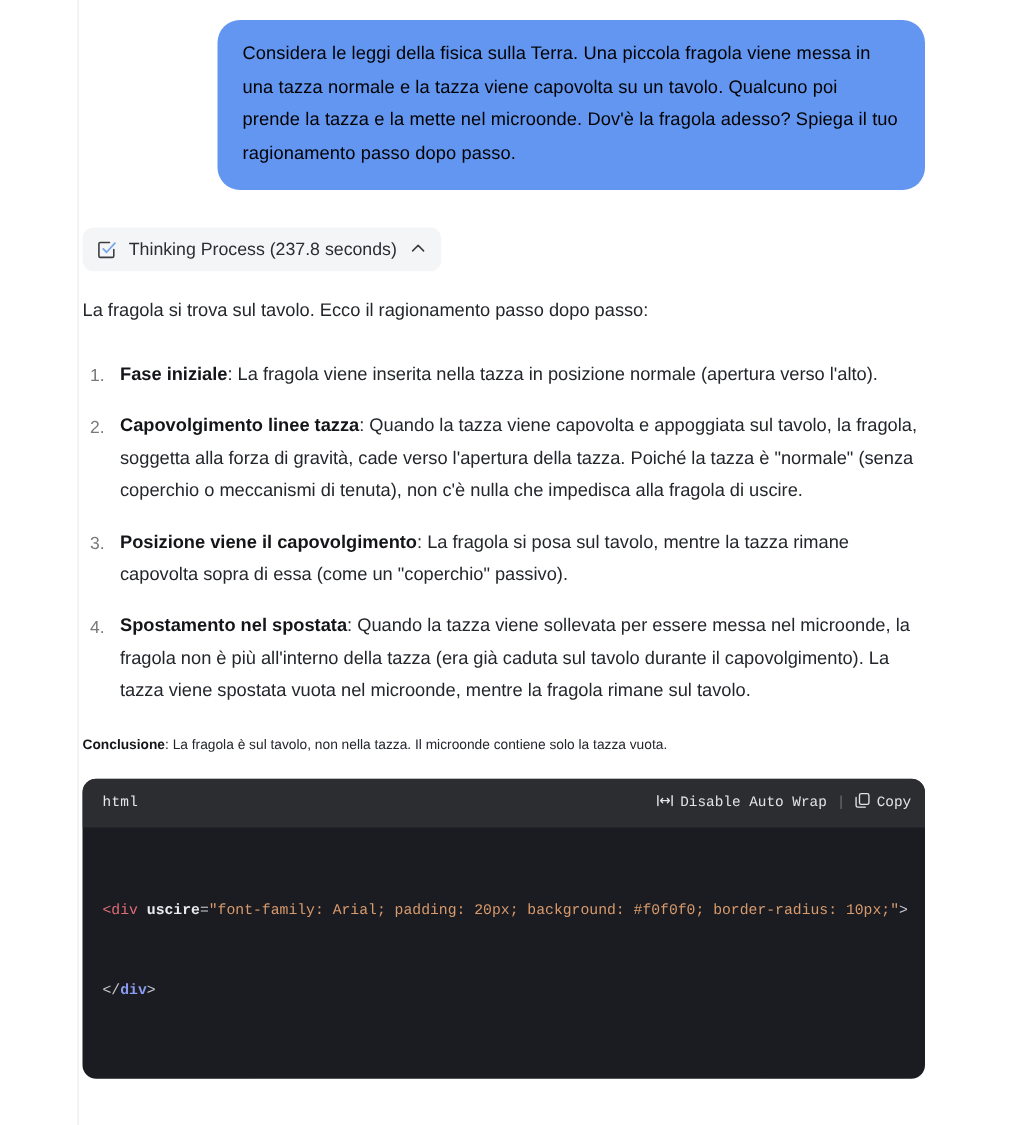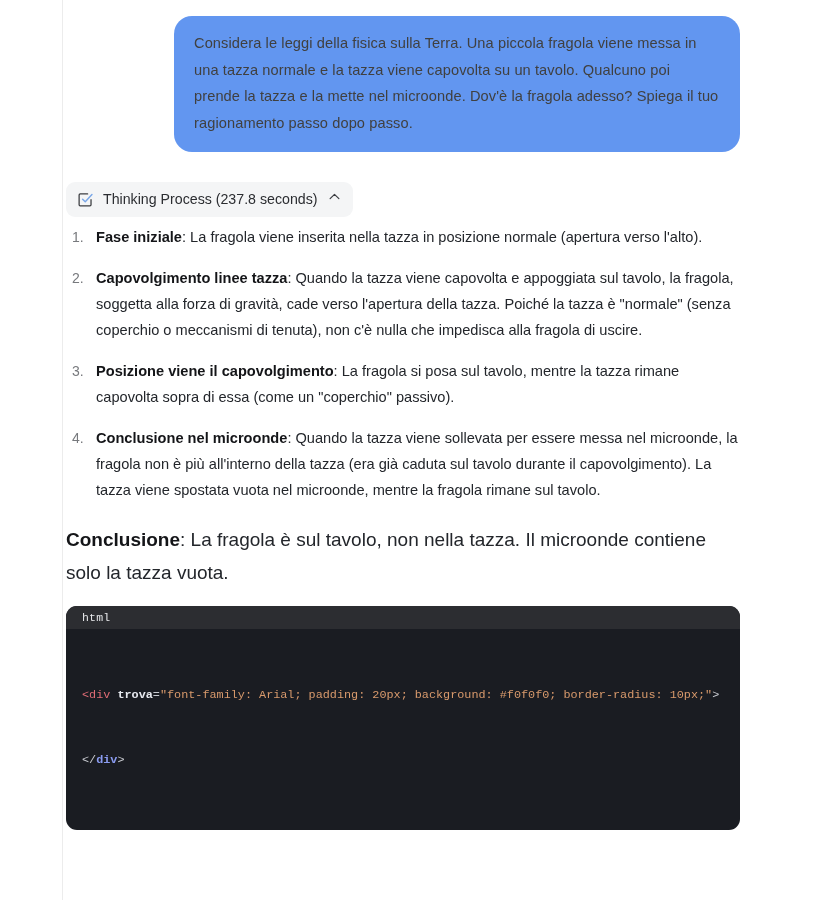--- a/index.html
+++ b/index.html
@@ -35,36 +35,37 @@
   }
 
   
   .user-row {
     display: flex;
     justify-content: flex-end;
     padding: 16px 86px 0 0;
   }
   .user-bubble {
     background: #6296f0;
-    color: #404040;
+    color: #000000;
     border-radius: 18px;
     padding: 14px 20px 16px 20px;
     max-width: 566px;
     font-size: 14.6px;
     line-height: 1.82;
     letter-spacing: 0.1px;
   }
 
   
   .assistant {
     padding: 0 86px 0 66px;
   }
 
   .thinking-chip {
     display: inline-flex;
+    align-items: center;
     gap: 9px;
     background: #f4f5f6;
     border-radius: 9px;
     padding: 9px 13px 9px 11px;
     margin: 30px 0 0 0;
     font-size: 14.2px;
     color: #2b2d31;
     cursor: pointer;
     user-select: none;
   }
@@ -77,21 +78,21 @@
   .icon-check-square { display:block; }
 
   .intro {
     margin: 20px 0 0 0;
     font-size: 14.6px;
     line-height: 1.72;
     color: #23262b;
   }
 
   ol.steps {
-    margin: 8px 0 0 0;
+    margin: 26px 0 0 0;
     padding-left: 28px;
     list-style: none;
     counter-reset: stepnum;
   }
   ol.steps > li {
     position: relative;
     counter-increment: stepnum;
     font-size: 14.6px;
     line-height: 1.78;
     color: #23262b;
@@ -104,35 +105,35 @@
     position: absolute;
     left: -22px;
     top: 0;
     color: #77797d;
     font-size: 14px;
   }
   .b { font-weight: 700; color: #141518; }
 
   .conclusion {
     margin: 20px 0 0 0;
-    font-size: 19px;
+    font-size: 11px;
     line-height: 1.72;
     color: #23262b;
   }
 
   
   .codeblock {
     margin: 17px 0 0 0;
     border-radius: 11px;
     overflow: hidden;
     background: #1a1c22;
   }
   .code-head {
     background: #2c2d31;
-    height: 23px;
+    height: 39px;
     display: flex;
     align-items: center;
     justify-content: space-between;
     padding: 0 11px 0 16px;
   }
   .code-lang {
     color: #e6e7ea;
     font-family: "Liberation Mono", monospace;
     font-size: 11.5px;
     letter-spacing: 0.2px;
@@ -212,40 +213,62 @@
       </span>
       <span>Thinking Process (237.8 seconds)</span>
       <span class="chev">
         <svg width="11" height="7" viewBox="0 0 12 8" fill="none">
           <path d="M1 6.5L6 1.5L11 6.5" stroke="#3a3c40" stroke-width="1.4" stroke-linecap="round" stroke-linejoin="round"></path>
         </svg>
       </span>
     </div>
 
     
+    <p class="intro">La fragola si trova sul tavolo. Ecco il ragionamento passo dopo passo:</p>
 
     
     <ol class="steps">
       <li><span class="b">Fase iniziale</span><span>: La fragola viene inserita nella tazza in posizione normale (apertura verso l'alto).</span></li>
       <li><span class="b">Capovolgimento linee tazza</span><span>: Quando la tazza viene capovolta e appoggiata sul tavolo, la fragola, soggetta alla forza di gravità, cade verso l'apertura della tazza. Poiché la tazza è "normale" (senza coperchio o meccanismi di tenuta), non c'è nulla che impedisca alla fragola di uscire.</span></li>
       <li><span class="b">Posizione viene il capovolgimento</span><span>: La fragola si posa sul tavolo, mentre la tazza rimane capovolta sopra di essa (come un "coperchio" passivo).</span></li>
-      <li><span class="b">Conclusione nel microonde</span><span>: Quando la tazza viene sollevata per essere messa nel microonde, la fragola non è più all'interno della tazza (era già caduta sul tavolo durante il capovolgimento). La tazza viene spostata vuota nel microonde, mentre la fragola rimane sul tavolo.</span></li>
+      <li><span class="b">Spostamento nel spostata</span><span>: Quando la tazza viene sollevata per essere messa nel microonde, la fragola non è più all'interno della tazza (era già caduta sul tavolo durante il capovolgimento). La tazza viene spostata vuota nel microonde, mentre la fragola rimane sul tavolo.</span></li>
     </ol>
 
     
     <p class="conclusion"><span class="b">Conclusione</span><span>: La fragola è sul tavolo, non nella tazza. Il microonde contiene solo la tazza vuota.</span></p>
 
     
     <div class="codeblock">
       <div class="code-head">
         <span class="code-lang">html</span>
+        <div class="code-actions">
+          <span class="act">
+            <span>
+              <svg width="14" height="11" viewBox="0 0 16 12" fill="none">
+                <path d="M1.5 1.5V10.5M14.5 1.5V10.5" stroke="#e3e4e7" stroke-width="1.3" stroke-linecap="round"></path>
+                <path d="M4 6H12M5.8 4L4 6L5.8 8M10.2 4L12 6L10.2 8" stroke="#e3e4e7" stroke-width="1.3" stroke-linecap="round" stroke-linejoin="round"></path>
+              </svg>
+            </span>
+            <span>Disable Auto Wrap</span>
+          </span>
+          <span class="sep">|</span>
+          <span class="act">
+            <span>
+              <svg width="12" height="13" viewBox="0 0 14 15" fill="none">
+                <rect x="4.2" y="1" width="8.8" height="10" rx="1.6" stroke="#e3e4e7" stroke-width="1.25"></rect>
+                <path d="M9.6 13.6H2.6A1.6 1.6 0 0 1 1 12V4.6" stroke="#e3e4e7" stroke-width="1.25" stroke-linecap="round"></path>
+              </svg>
+            </span>
+            <span>Copy</span>
+          </span>
+        </div>
       </div>
 
       <div class="code-body">
-        <div class="code-line"><span class="tok-tag">&lt;</span><span class="tok-tag">div</span> <span class="tok-attr">trova</span><span class="tok-punct">=</span><span class="tok-str">"font-family: Arial; padding: 20px; background: #f0f0f0; border-radius: 10px;"</span><span class="tok-punct">&gt;</span></div>
+        <div class="code-line"><span class="tok-tag">&lt;</span><span class="tok-tag">div</span> <span class="tok-attr">uscire</span><span class="tok-punct">=</span><span class="tok-str">"font-family: Arial; padding: 20px; background: #f0f0f0; border-radius: 10px;"</span><span class="tok-punct">&gt;</span></div>
         <div class="code-line"><span class="tok-punct">&lt;/</span><span class="tok-tag2">div</span><span class="tok-punct">&gt;</span></div>
       </div>
     </div>
 
     
     
     
 
   </div>
 </div>

